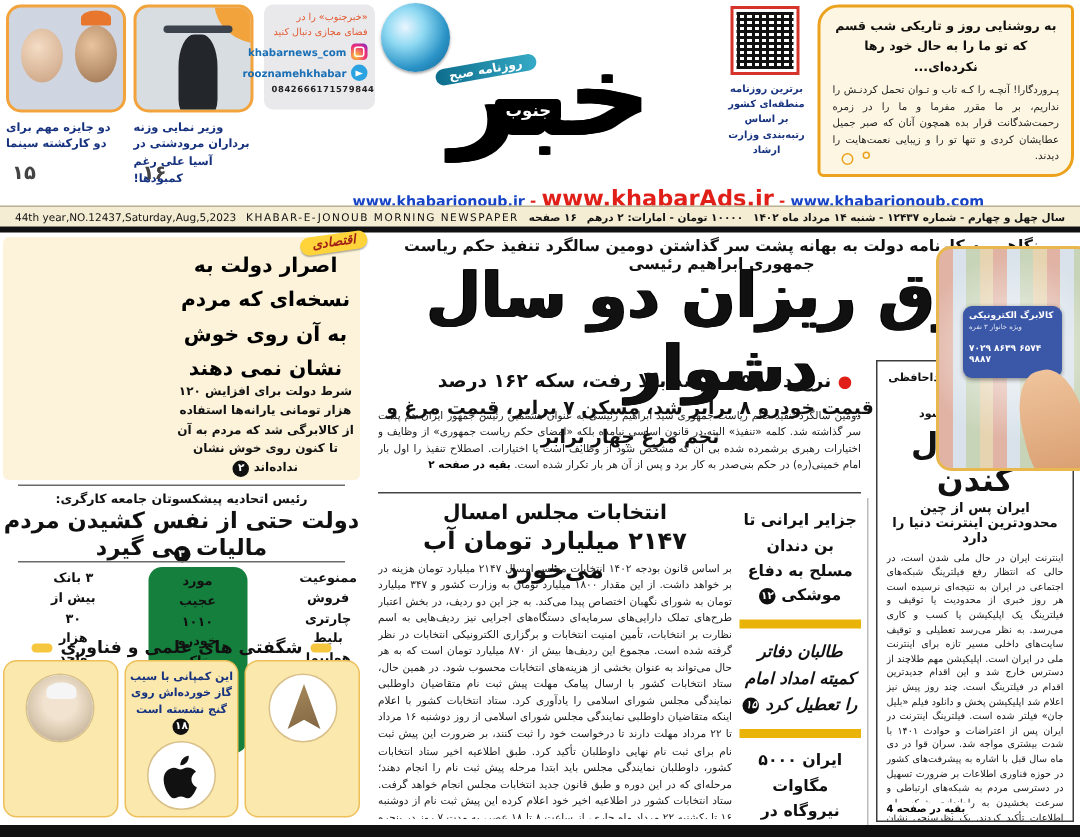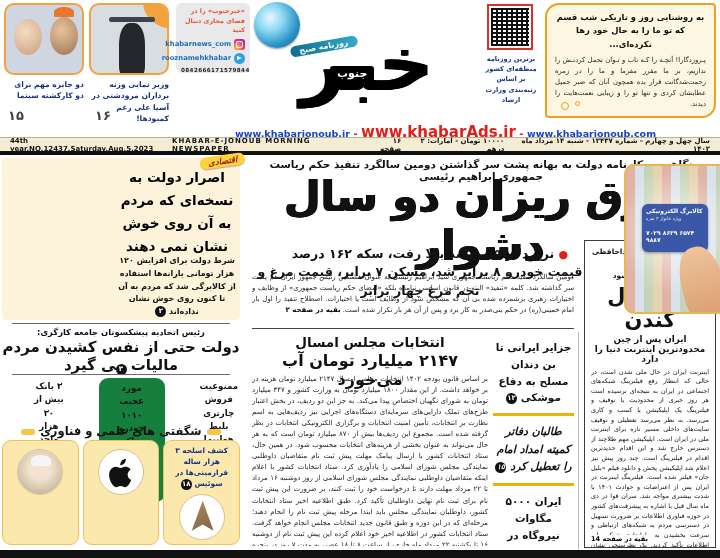--- a/index.html
+++ b/index.html
@@ -4,36 +4,36 @@
 <style>
   * { box-sizing: border-box; margin: 0; padding: 0; }
   html,body { margin:0; background:#888; }
   .page {
     position: relative; width: 720px; height: 558px; background: #fff;
     direction: rtl; overflow: hidden;
     font-family: "DejaVu Sans", sans-serif; color:#111;
   }
   .abs { position: absolute; }
   .ltr { direction: ltr; unicode-bidi: embed; }
-  .b { font-weight: bold; }
+  .b { font-weight: normal; }
   .center { text-align: center; }
   .just { text-align: justify; }
   .circ {
     display:inline-block; min-width:11px; height:11px; padding:0 1px;
     border-radius:50%; background:#101010; color:#fff; font-size:7px;
     line-height:11px; text-align:center; font-weight:bold; vertical-align:middle;
   }
   
   .photo-card { border:2px solid #f2a33c; border-radius:10px; overflow:hidden; background:#cfd6e2; }
   .face { position:absolute; border-radius:50%; background:radial-gradient(circle at 40% 35%, #f4dcc4, #c99f7e); }
-  .card-caption { color:#17337f; font-weight:bold; font-size:7.6px; line-height:1.5; text-align:right; }
+  .card-caption { color:#17337f; font-weight:bold; font-size:7.6px; line-height:1.5; text-align:left; }
   .pageno { font-size:13px; color:#444; font-weight:bold; }
   
   .social { background:#e9e9ec; border-radius:6px; padding:4px 5px; }
-  .social-title { color:#e2572b; font-size:6.4px; font-weight:bold; line-height:1.5; }
+  .social-title { color:#e2572b; font-size:6.4px; font-weight:normal; line-height:1.5; }
   .srow { display:flex; align-items:center; gap:3px; margin-top:3px; }
   .ig-icon { width:11px; height:11px; border-radius:3px; flex:0 0 11px;
     background: radial-gradient(circle at 30% 75%, #f9ce34, #ee2a7b 60%, #6228d7); position:relative; }
   .ig-icon::after { content:""; position:absolute; inset:2px; border:1px solid #fff; border-radius:2px; }
   .tg-icon { width:11px; height:11px; border-radius:50%; background:#2aa3e0; flex:0 0 11px; position:relative; }
   .tg-icon::after { content:""; position:absolute; left:3px; top:3.5px; width:0; height:0;
     border-top:2px solid transparent; border-bottom:2px solid transparent; border-left:5px solid #fff; }
   .handle { color:#1a6fb5; font-size:6.8px; font-weight:bold; }
   .contact { font-size:5.6px; font-weight:bold; color:#222; letter-spacing:.4px; margin-top:3px; }
   
@@ -101,21 +101,21 @@
   .lead-headline { font-size:42px; font-weight:bold; text-align:center; letter-spacing:-1px;
     text-shadow: .8px 0 #000, -.8px 0 #000; }
   .subhead { font-size:12.5px; font-weight:bold; text-align:center; line-height:1.55;margin-top:16px; }
   .bullet { color:#e02018; font-size:11px; }
   .lead-body, .article-body { font-size:7px; line-height:1.58; color:#1a1a1a; }
   .cont { font-weight:bold; color:#000; }
   
   .elex-h1 { font-size:13.5px; font-weight:bold; text-align:center; }
   .elex-h2 { font-size:16px; font-weight:bold; text-align:center; letter-spacing:-.3px; }
   
-  .mini { text-align:center; font-weight:bold; line-height:1.6; padding:7px 2px; border-bottom:3px solid #eab308; }
+  .mini { text-align:center; font-weight:bold; line-height:1.6; padding:7px 2px; border-bottom:6px solid #eab308; }
   .mini:last-child { border-bottom:none; }
   
   .net-box { border:1px solid #3c3c3c; background:#fff; padding:5px 6px; overflow:hidden; }
   .net-kicker { font-size:7.4px; font-weight:bold; text-align:center; line-height:1.6; }
   .net-headline { font-size:21px; font-weight:bold; text-align:center; margin:2px 0; letter-spacing:-.5px; }
   .net-deck { font-size:8.8px; font-weight:bold; text-align:center; margin-bottom:4px; }
   .net-body { font-size:6.4px; line-height:1.5; }
 </style>
 </head>
 <body>
@@ -227,29 +227,29 @@
       <span>۳ بانک بیش از ۳۰ هزار واحد خانه خالی دارند</span>
       <span class="circ">۳</span>
     </div>
   </div>
 
   <div class="abs sci-title" style="left:2px; top:424px; width:238px;">
     <span class="dash-icon"></span><span>شگفتی های علمی و فناوری</span><span class="dash-icon"></span>
   </div>
   <div class="abs" style="left:2px; top:440px; width:238px; display:flex; gap:4px;">
     <div class="sci-box">
-      <div class="sci-cap">
-        <span>کشف اسلحه ۳ هزار ساله فرازمینی‌ها در سوئیس</span>
-        <span class="circ">۱۸</span>
-      </div>
       <div class="sci-img">
           <div class="arrowhead"></div>
         </div>
     </div>
     <div class="sci-box">
+      <div class="sci-cap">
+        <span>این کمپانی با سیب گاز خورده‌اش روی گنج نشسته است</span>
+        <span class="circ">۱۸</span>
+      </div>
       <div class="sci-img">
         <svg viewBox="0 0 24 24" width="34" height="34" style="position:absolute;left:5px;top:6px;">
           <path fill="#111" d="M16.7 13.2c0-2.4 2-3.6 2.1-3.7-1.1-1.7-2.9-1.9-3.5-1.9-1.5-.2-2.9.9-3.7.9-.8 0-1.9-.9-3.2-.9-1.6 0-3.1 1-4 2.4-1.7 2.9-.4 7.2 1.2 9.6.8 1.2 1.8 2.5 3 2.4 1.2 0 1.7-.8 3.1-.8 1.4 0 1.9.8 3.2.8 1.3 0 2.2-1.2 3-2.4.9-1.4 1.3-2.7 1.3-2.8-.1 0-2.5-1-2.5-3.6zM14.4 5.2c.7-.8 1.1-2 1-3.2-1 .1-2.2.7-2.9 1.5-.6.7-1.2 1.9-1 3 1.1.1 2.2-.5 2.9-1.3z"></path>
         </svg>
       </div>
     </div>
     <div class="sci-box">
       <div class="sci-img">
         <div class="child-photo"></div>
         <div class="child-cap"></div>
@@ -291,18 +291,18 @@
       
     </div>
   </div>
 
   <div class="abs net-box" style="left:584px; top:240px; width:132px; height:308px;">
     <div class="net-kicker">با اپلیکیشن‌های مهم خداحافظی کنید</div>
     <div class="net-kicker">اینترنت ملی می‌شود</div>
     <div class="net-headline">وقت دل کندن</div>
     <div class="net-deck">ایران پس از چین محدودترین اینترنت دنیا را دارد</div>
     <div class="net-body just" style="height:212px; overflow:hidden;">اینترنت ایران در حال ملی شدن است، در حالی که انتظار رفع فیلترینگ شبکه‌های اجتماعی در ایران به نتیجه‌ای نرسیده است هر روز خبری از محدودیت یا توقیف و فیلترینگ یک اپلیکیشن یا کسب و کاری می‌رسد. به نظر می‌رسد تعطیلی و توقیف سایت‌های داخلی مسیر تازه برای اینترنت ملی در ایران است. اپلیکیشن مهم طلاچند از دسترس خارج شد و این اقدام جدیدترین اقدام در فیلترینگ است. چند روز پیش نیز اعلام شد اپلیکیشن پخش و دانلود فیلم «بلیل جان» فیلتر شده است. فیلترینگ اینترنت در ایران پس از اعتراضات و حوادث ۱۴۰۱ با شدت بیشتری مواجه شد. سران قوا در دی ماه سال قبل با اشاره به پیشرفت‌های کشور در حوزه فناوری اطلاعات بر ضرورت تسهیل در دسترسی مردم به شبکه‌های ارتباطی و سرعت بخشیدن به راه‌اندازی شبکه ملی اطلاعات تأکید کردند. یک نظرسنجی نشان می‌دهد که با وجود فیلترینگ اینترنت و فیلتر بودن تلگرام، اینستاگرام و توییتر در ایران بیش از ۹۶ درصد کاربران به صورت روزمره از فیلترشکن استفاده می‌کنند. بر اساس نظرسنجی جامعی که ماهنامه «پیوست» انجام داده ۲۶ درصد کاربران پیش از فیلتر شدن اینستاگرام، واتس اپ و گوگل پلی از VPN استفاده نمی‌کردند. پس از حواشی و واکنش‌ها به انتشار تصویری از کارکنان پلتفرم «طاقچه» که با تحریم برخی ناشران مذهبی، سازمان‌ها و انتقاد وزیر ارشاد همراه شد، این پلتفرم با انتشار اطلاعیه‌ای سعی در توضیح ماجرا برای روشن شدن افکار عمومی و پایان دادن به حواشی ایجاد کرد.</div>
-    <div class="abs cont" style="left:6px; bottom:4px; font-size:6.6px; background:#fff; padding-right:4px;">بقیه در صفحه 14</div>
+    <div class="abs cont" style="left:6px; bottom:4px; font-size:6.6px; background:#fff; padding-right:4px;">بقیه در صفحه 4</div>
   </div>
 
   <div class="abs rule-black" style="left:0; top:550px; width:720px; height:8px; z-index:6;"></div>
 
 </div>
 
 </body></html>

